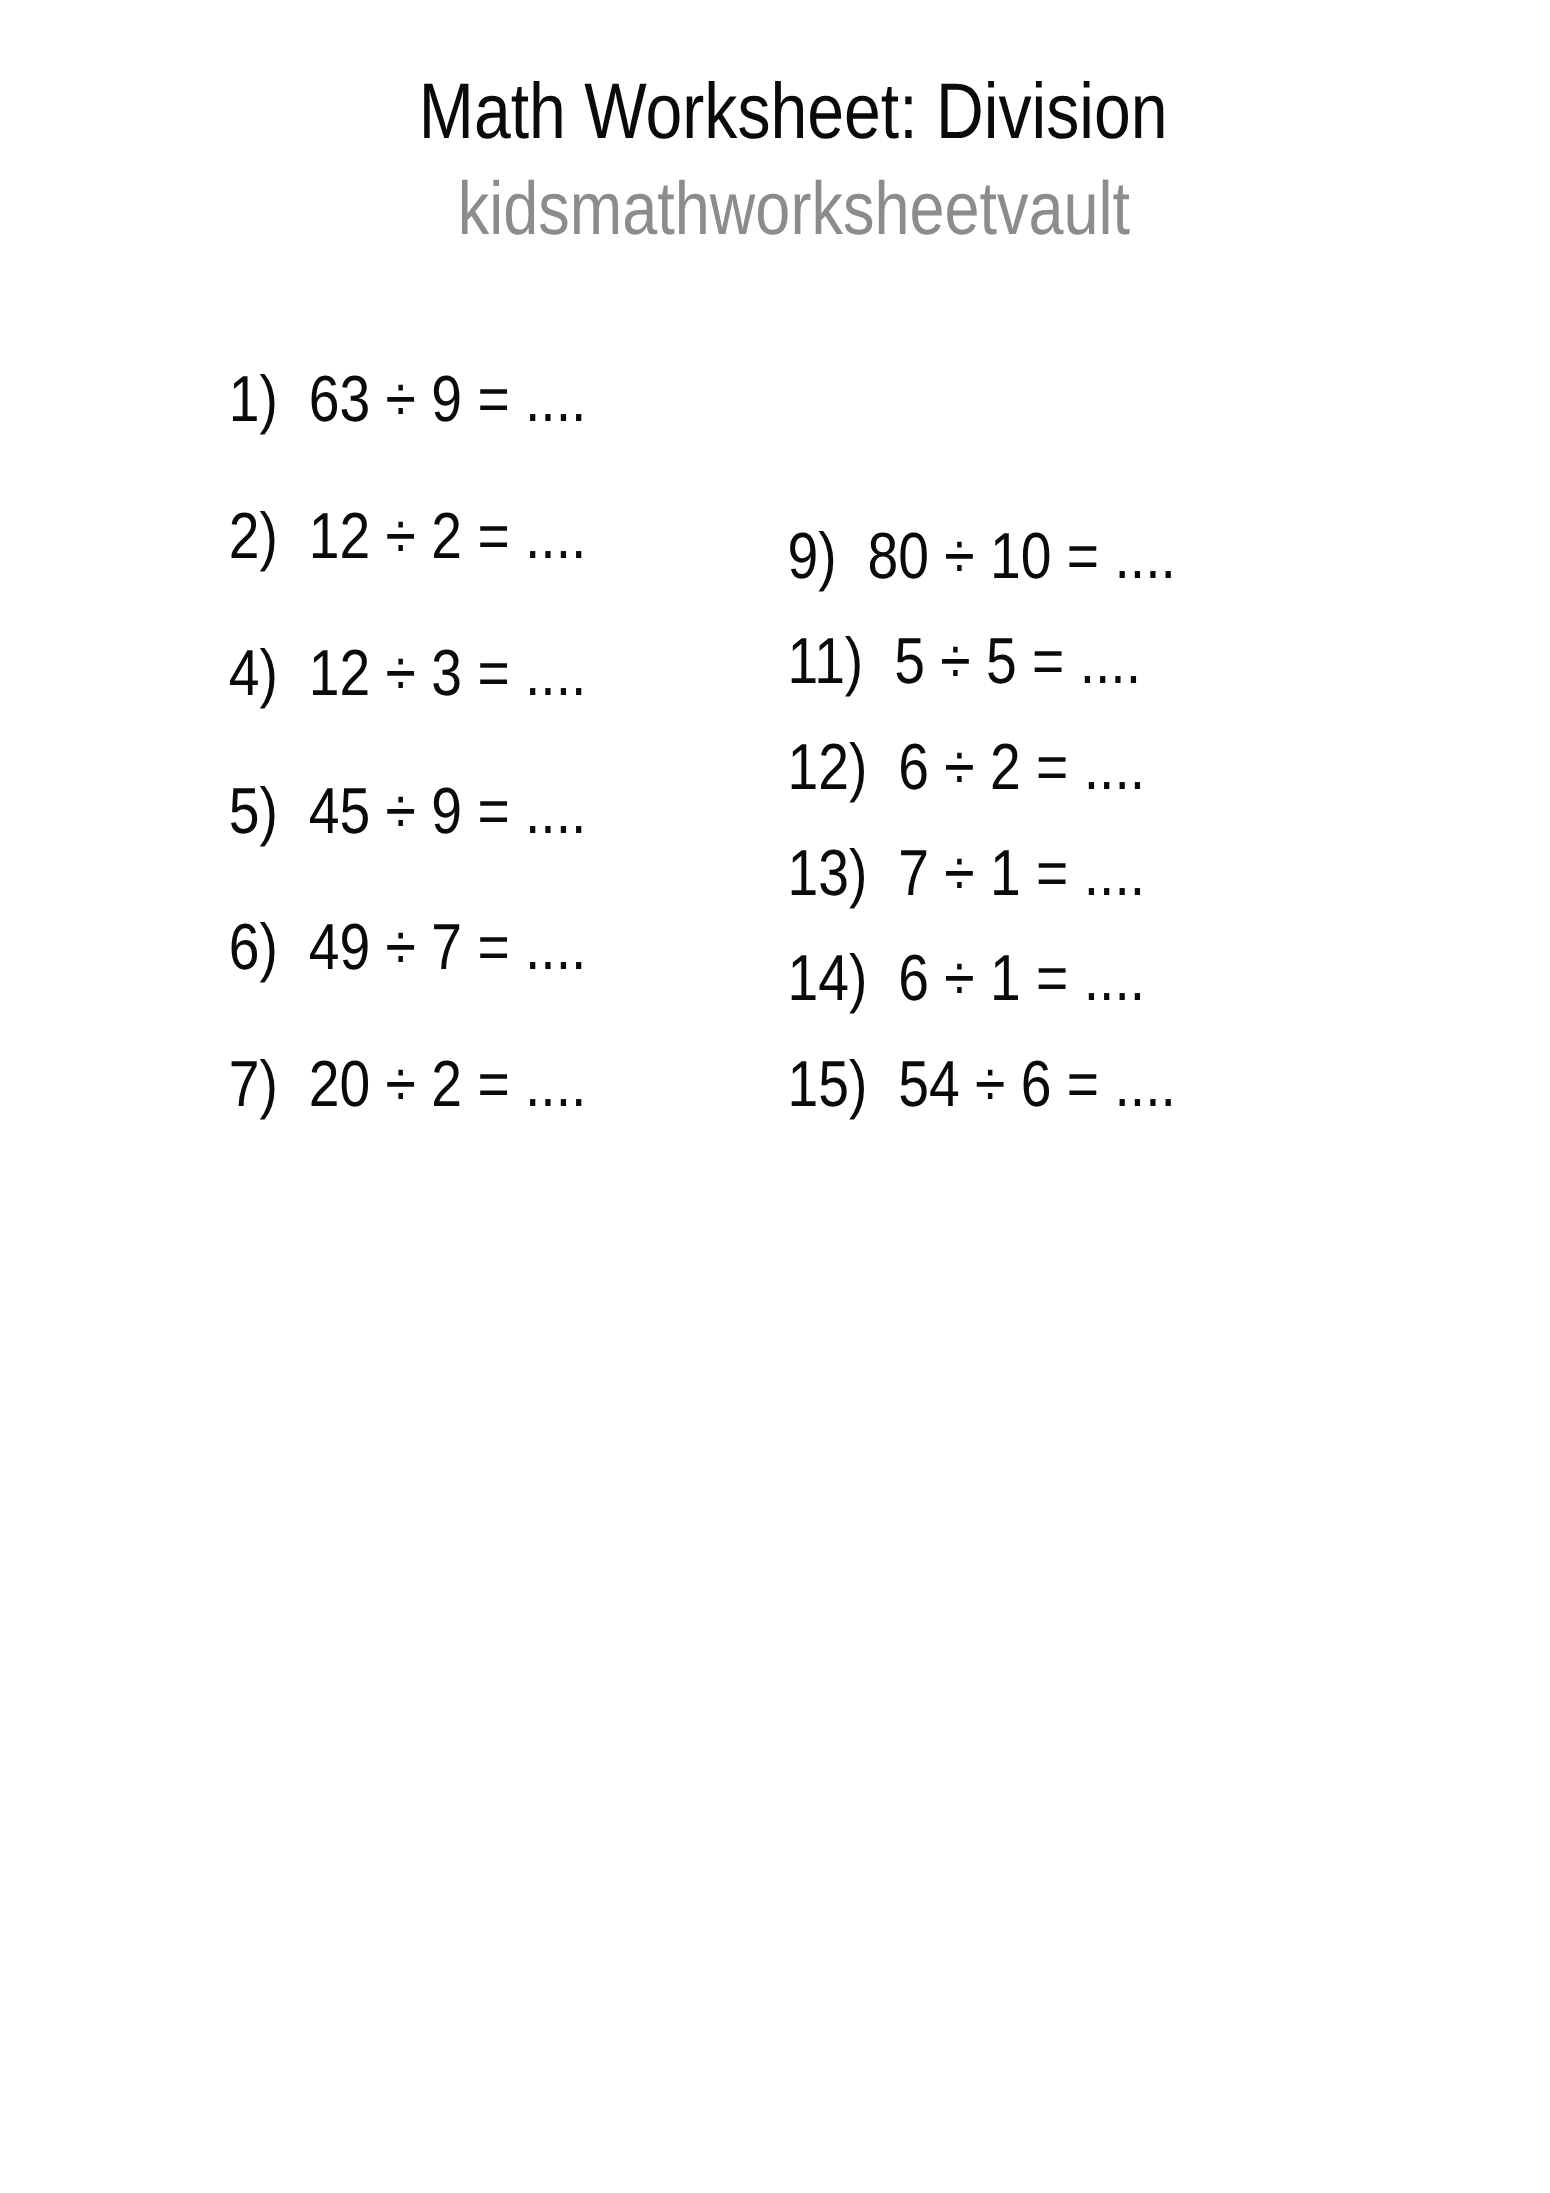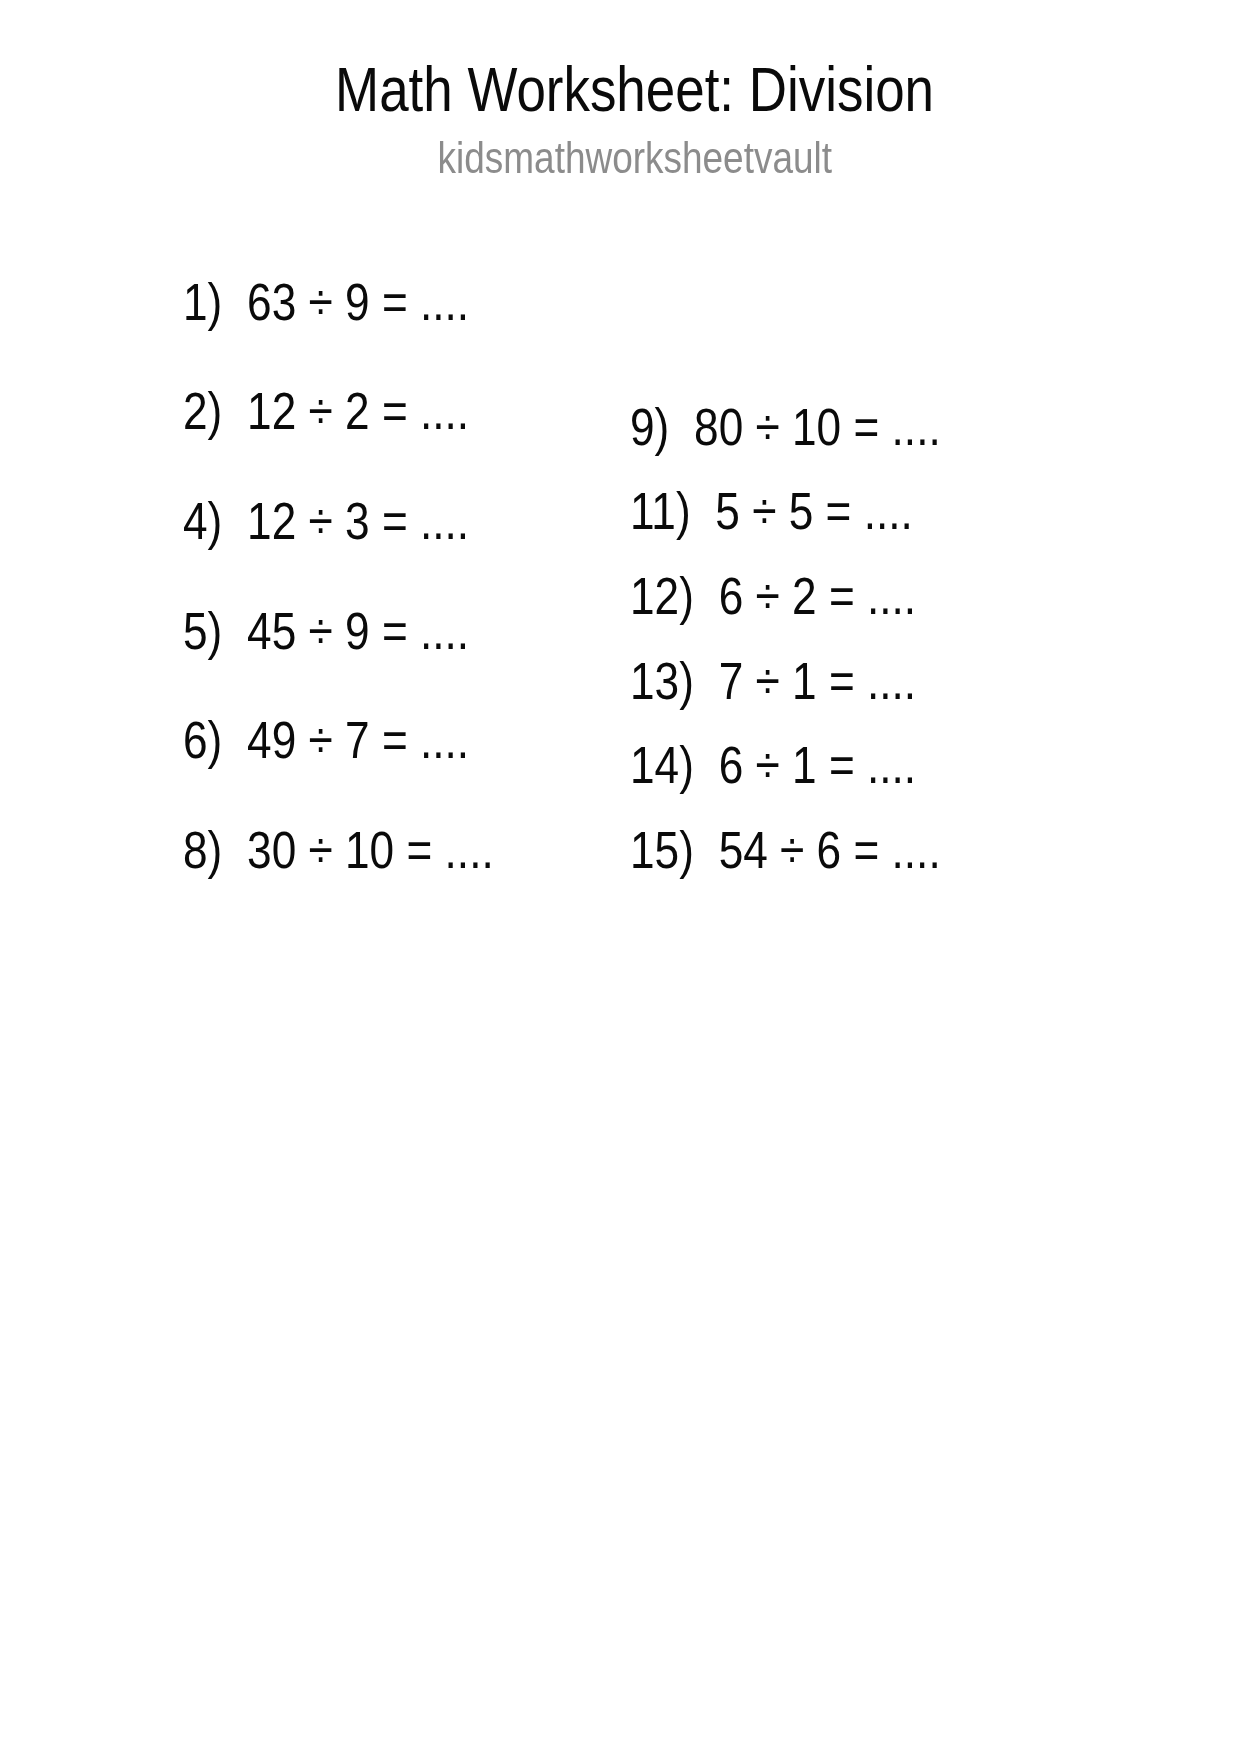--- a/index.html
+++ b/index.html
@@ -30,21 +30,21 @@
     font-weight: 400;
     color: #0a0a0a;
     line-height: 1.12;
     display: inline-block;
     transform: scaleX(0.84);
     transform-origin: 50% 50%;
     white-space: nowrap;
   }
   .subtitle {
     margin: 8px 0 0 0;
-    font-size: 44px;
+    font-size: 60px;
     font-weight: 400;
     line-height: 1.12;
     display: block;
   }
   .subtitle-inner {
     display: inline-block;
     transform: scaleX(0.84);
     transform-origin: 50% 50%;
     white-space: nowrap;
   }
@@ -95,21 +95,21 @@
     </div>
   </div>
 
   <div class="problems">
     <div class="col col-left">
         <div class="problem"><span class="problem-line"><span class="p-label">1)</span><span class="p-expr">63 ÷ 9 = ....</span></span></div>
         <div class="problem"><span class="problem-line"><span class="p-label">2)</span><span class="p-expr">12 ÷ 2 = ....</span></span></div>
         <div class="problem"><span class="problem-line"><span class="p-label">4)</span><span class="p-expr">12 ÷ 3 = ....</span></span></div>
         <div class="problem"><span class="problem-line"><span class="p-label">5)</span><span class="p-expr">45 ÷ 9 = ....</span></span></div>
         <div class="problem"><span class="problem-line"><span class="p-label">6)</span><span class="p-expr">49 ÷ 7 = ....</span></span></div>
-        <div class="problem"><span class="problem-line"><span class="p-label">8)</span><span class="p-expr">30 ÷ 10 = ....</span></span></div>
+        <div class="problem"><span class="problem-line"><span class="p-label">7)</span><span class="p-expr">20 ÷ 2 = ....</span></span></div>
       </div>
     <div class="col col-right">
         <div class="problem"><span class="problem-line"><span class="p-label">9)</span><span class="p-expr">80 ÷ 10 = ....</span></span></div>
         <div class="problem"><span class="problem-line"><span class="p-label">11)</span><span class="p-expr">5 ÷ 5 = ....</span></span></div>
         <div class="problem"><span class="problem-line"><span class="p-label">12)</span><span class="p-expr">6 ÷ 2 = ....</span></span></div>
         <div class="problem"><span class="problem-line"><span class="p-label">13)</span><span class="p-expr">7 ÷ 1 = ....</span></span></div>
         <div class="problem"><span class="problem-line"><span class="p-label">14)</span><span class="p-expr">6 ÷ 1 = ....</span></span></div>
         <div class="problem"><span class="problem-line"><span class="p-label">15)</span><span class="p-expr">54 ÷ 6 = ....</span></span></div>
       </div>
   </div>

